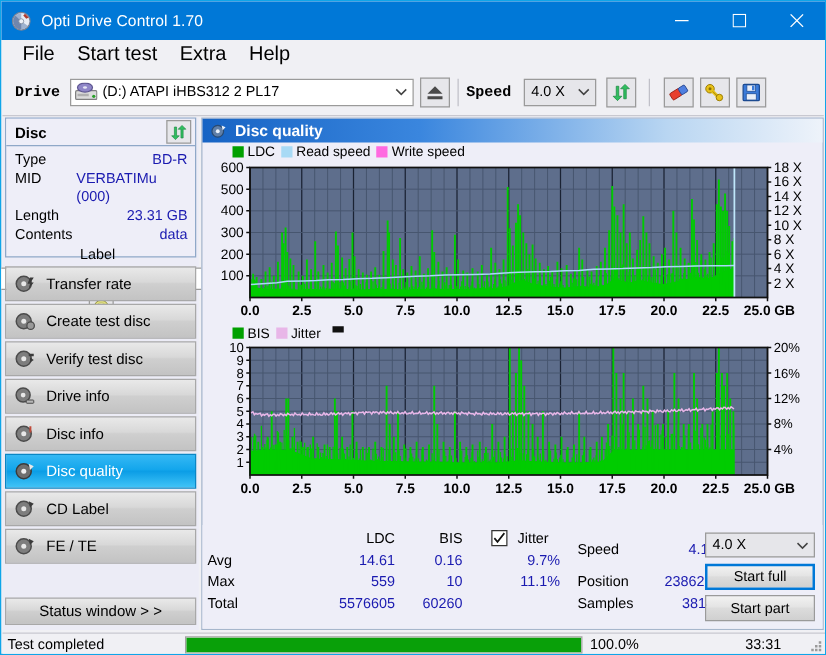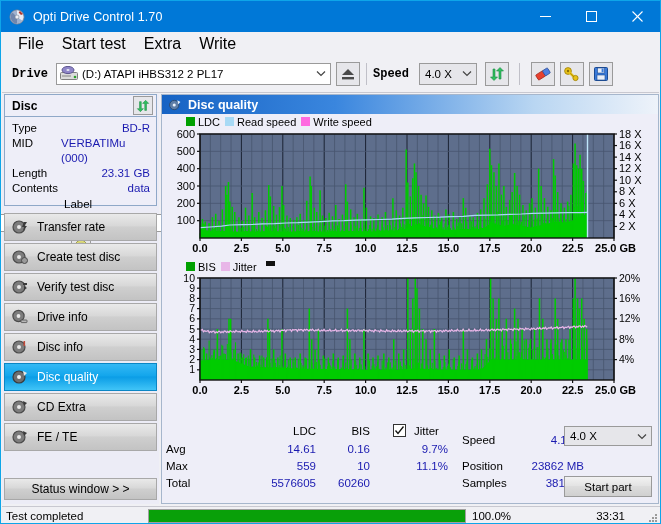--- a/index.html
+++ b/index.html
@@ -219,21 +219,21 @@
             <line x1="10.5" y1="0.5" x2="0.5" y2="10.5" stroke="#fff" stroke-width="1.1"></line>
           </svg>
       </div>
     </div>
   </div>
 
   <div class="menubar">
     <span class="menuitem">File</span>
     <span class="menuitem">Start test</span>
     <span class="menuitem">Extra</span>
-    <span class="menuitem">Write</span>
+    <span class="menuitem">Help</span>
   </div>
 
   <div class="toolbar">
     <span class="tb-label">Drive</span>
 
     <div class="drive-combo">
       <span class="drive-icon">
         <svg width="18" height="15" viewBox="0 0 18 15">
           <rect x="0.5" y="6.5" width="17" height="7" rx="1" fill="#dcdcdc" stroke="#808080"></rect>
           <rect x="2" y="9" width="9" height="2" fill="#b0b0b0"></rect>
@@ -411,21 +411,21 @@
         <span>Disc quality</span>
       </div>
       <div class="navbtn">
         <span class="nicon">
           <svg width="18" height="18" viewBox="0 0 18 18">
               <circle cx="8" cy="9" r="6" fill="#7d7d7d" stroke="#4b4b4b" stroke-width="1.2"></circle>
               <circle cx="8" cy="9" r="2" fill="#e8e8e8"></circle>
               <path d="M12 3 l4 2 -3 3 z" fill="#3a3a3a"></path>
             </svg>
         </span>
-        <span>CD Extra</span>
+        <span>CD Label</span>
       </div>
       <div class="navbtn">
         <span class="nicon">
           <svg width="18" height="18" viewBox="0 0 18 18">
               <circle cx="8" cy="9" r="6" fill="#7d7d7d" stroke="#4b4b4b" stroke-width="1.2"></circle>
               <circle cx="8" cy="9" r="2" fill="#e8e8e8"></circle>
               <path d="M12 3 l4 2 -3 3 z" fill="#3a3a3a"></path>
             </svg>
         </span>
         <span>FE / TE</span>
@@ -1814,20 +1814,21 @@
       <span class="stat-num" style="left:352px; top:57px; width:70px;">381467</span>
 
       <div class="speed2" style="left:402px; top:6px;">
         <span>4.0 X</span>
         <span class="combo-arrow">
           <svg width="10" height="7" viewBox="0 0 10 7">
               <polyline points="1,1.5 5,5.5 9,1.5" fill="none" stroke="#444" stroke-width="1.2"></polyline>
             </svg>
         </span>
       </div>
+      <div class="btn-start focus" style="left:402px; top:31px;">Start full</div>
       <div class="btn-start" style="left:402px; top:56px;">Start part</div>
     </div>
   </div>
 
   <div class="statusbar">
     <span class="sb-text">Test completed</span>
     <div class="sb-prog">
       <div class="sb-prog-fill" id="prog-fill" style="width: 100%;"></div>
     </div>
     <span class="sb-cell" style="width:75px">100.0%</span>

